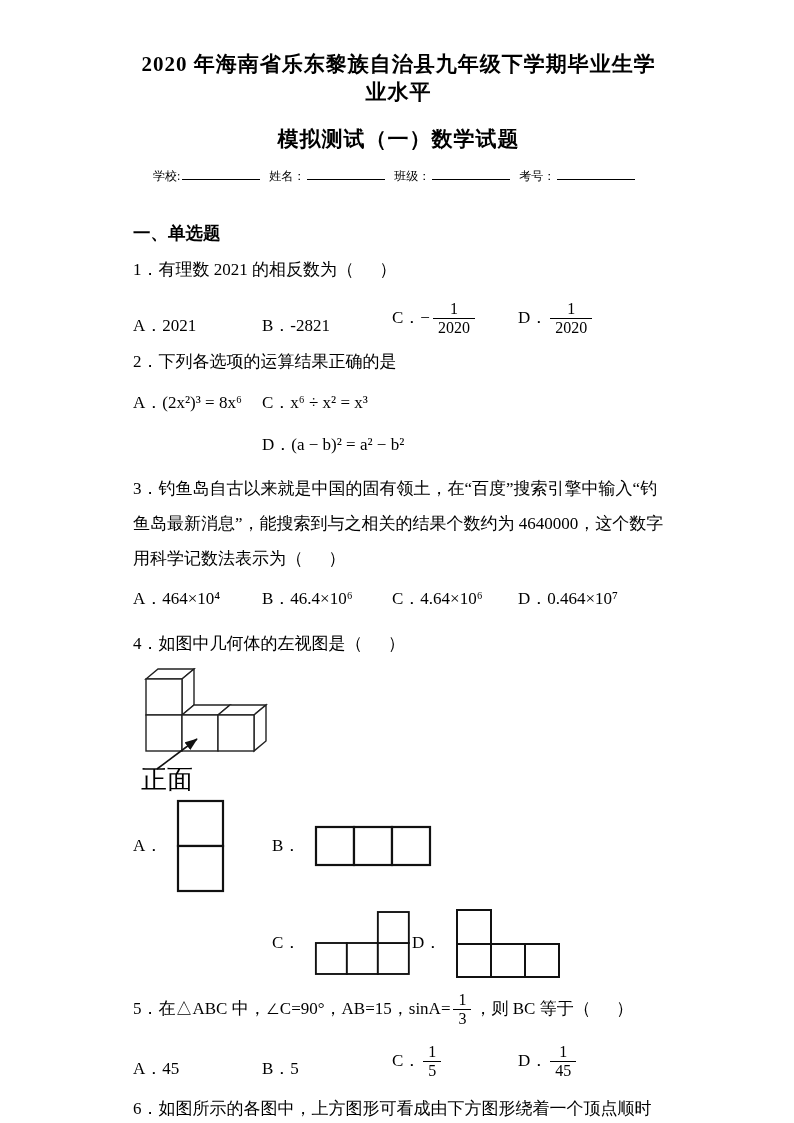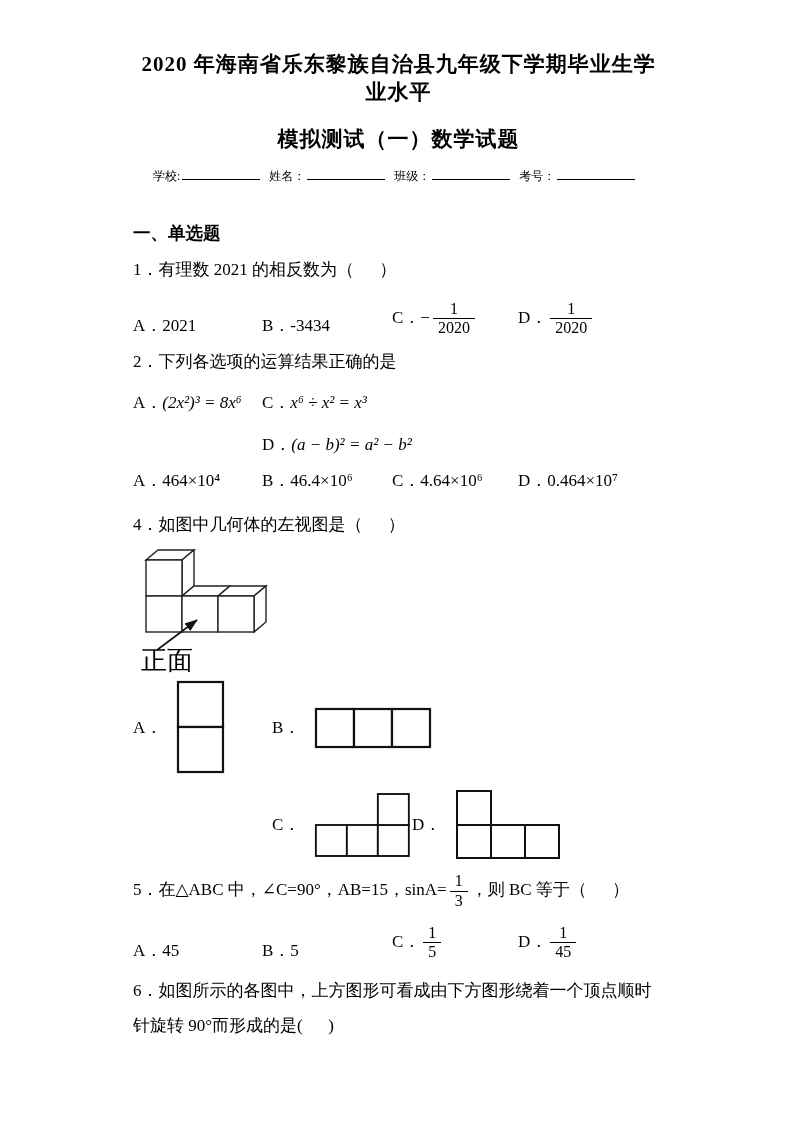--- a/index.html
+++ b/index.html
@@ -38,21 +38,21 @@
   }
   .section-heading {
     font-weight: bold; margin-top: 34px; font-size: 17.5px;
   }
   .stem { margin-top: 6px; white-space: pre-wrap; line-height: 2.05; }
   .opt-row { display: flex; margin-top: 10px; align-items: flex-end; }
   .opt-row .c1 { width: 129px; }
   .opt-row .c2 { width: 130px; }
   .opt-row .c3 { width: 126px; }
   .opt-row .c4 { flex: 1; }
-  .math { font-style: italic; }
+  .math { }
   .frac {
     display: inline-block; vertical-align: middle; text-align: center;
     font-size: 16px; line-height: 1.15; margin: 2px 3px;
   }
   .frac .fnum { display: block; padding: 0 5px; border-bottom: 1.2px solid #000; }
   .frac .fden { display: block; padding: 0 5px; }
   .indentD { margin-left: 129px; margin-top: 15px; }
   .figure-wrap { margin-top: 6px; margin-left: 6px; }
   .front-label { font-size: 26px; margin-top: -8px; margin-left: 2px; line-height: 1.2; }
   .figopt-row { display: flex; align-items: center; margin-top: 4px; }
@@ -77,21 +77,21 @@
     <span class="info-field">班级：</span><span class="blank"></span>
     <span class="info-field">考号：</span><span class="blank"></span>
   </div>
 
   <div class="section-heading">一、单选题</div>
 
   <div>
     <div class="stem">1．有理数 2021 的相反数为（      ）</div>
     <div class="opt-row">
       <div class="c1">A．2021</div>
-      <div class="c2">B．-3434</div>
+      <div class="c2">B．-2821</div>
       <div class="c3">
         <span>C．−</span><span class="frac"><span class="fnum">1</span><span class="fden">2020</span></span>
       </div>
       <div class="c4">
         <span>D．</span><span class="frac"><span class="fnum">1</span><span class="fden">2020</span></span>
       </div>
     </div>
   </div>
 
   <div>
@@ -103,20 +103,21 @@
       <div class="c4">
         <span>C．</span><span class="math">x⁶ ÷ x² = x³</span>
       </div>
     </div>
     <div class="indentD">
       <span>D．</span><span class="math">(a − b)² = a² − b²</span>
     </div>
   </div>
 
   <div>
+    <div class="stem" style="margin-top:14px;">3．钓鱼岛自古以来就是中国的固有领土，在“百度”搜索引擎中输入“钓鱼岛最新消息”，能搜索到与之相关的结果个数约为 4640000，这个数字用科学记数法表示为（      ）</div>
     <div class="opt-row">
       <div class="c1">A．464×10⁴</div>
       <div class="c2">B．46.4×10⁶</div>
       <div class="c3">C．4.64×10⁶</div>
       <div class="c4">D．0.464×10⁷</div>
     </div>
   </div>
 
   <div>
     <div class="stem" style="margin-top:14px;">4．如图中几何体的左视图是（      ）</div>
@@ -188,21 +189,21 @@
             <rect x="2" y="36" width="34" height="33"></rect>
             <rect x="36" y="36" width="34" height="33"></rect>
             <rect x="70" y="36" width="34" height="33"></rect>
           </g>
         </svg>
       </div>
     </div>
   </div>
 
   <div>
-    <div class="stem" style="margin-top:10px;"><span>5．在△ABC 中，∠C=90°，AB=15，sinA=</span><span class="frac"><span class="fnum">1</span><span class="fden">3</span></span><span>，则 BC 等于（      ）</span></div>
+    <div class="stem" style="margin-top:10px;font-family:Liberation Serif, serif;"><span>5．在△ABC 中，∠C=90°，AB=15，sinA=</span><span class="frac"><span class="fnum">1</span><span class="fden">3</span></span><span>，则 BC 等于（      ）</span></div>
     <div class="opt-row" style="">
       <div class="c1">A．45</div>
       <div class="c2">B．5</div>
       <div class="c3">
         <span>C．</span><span class="frac"><span class="fnum">1</span><span class="fden">5</span></span>
       </div>
       <div class="c4">
         <span>D．</span><span class="frac"><span class="fnum">1</span><span class="fden">45</span></span>
       </div>
     </div>

